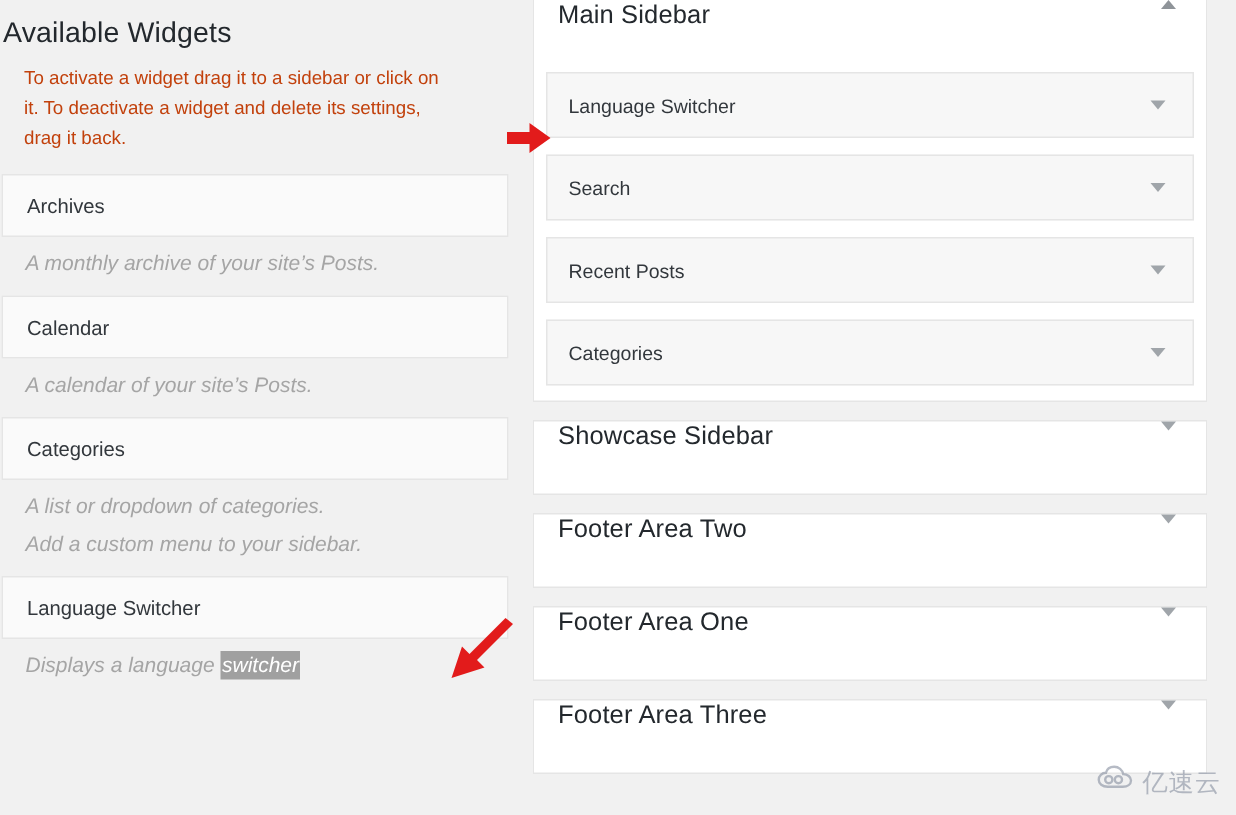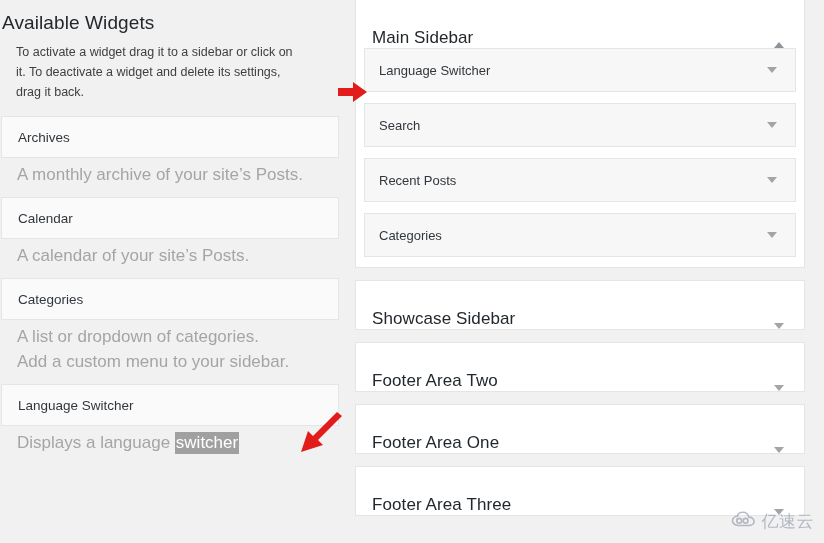--- a/index.html
+++ b/index.html
@@ -31,21 +31,21 @@
     font-size: 19px;
     font-weight: normal;
     color: #23282d;
     padding: 12px 0 0 2px;
     letter-spacing: .1px;
   }
 
   #available-widgets-desc {
     font-size: 12.5px;
     line-height: 20px;
-    color: #404040;
+    color: #c2410c;
     padding: 8px 20px 0 16px;
     width: 318px;
   }
 
   .avail-widget-wrap { padding: 0 1px; }
 
   .avail-widget-box {
     background: #fafafa;
     border: 1px solid #e5e5e5;
     height: 42px;
@@ -55,24 +55,25 @@
     margin-top: 14px;
   }
 
   .avail-widget-name {
     font-size: 13.5px;
     color: #32373c;
     font-weight: 500;
   }
 
   .avail-widget-desc {
-    font-size: 17px;
+    font-size: 14px;
     color: #a5a5a5;
     padding: 9px 0 0 16px;
     line-height: 16px;
+    font-style: italic;
   }
 
   .avail-widget-desc .sel {
     background: #a0a0a0;
     color: #ffffff;
     padding: 1px 1px 2px 1px;
   }
 
   
   #right-column {
@@ -88,21 +89,21 @@
     border: 1px solid #e5e5e5;
     margin-bottom: 12px;
     width: 450px;
   }
 
   .sidebar-panel.first { margin-top: -1px; }
 
   .panel-header {
     height: 48px;
     display: flex;
-    align-items: flex-end;
+    align-items: flex-start;
     justify-content: space-between;
     padding: 0 16px 0 16px;
   }
 
   .panel-title {
     font-size: 17px;
     font-weight: normal;
     color: #23282d;
     letter-spacing: .1px;
   }

